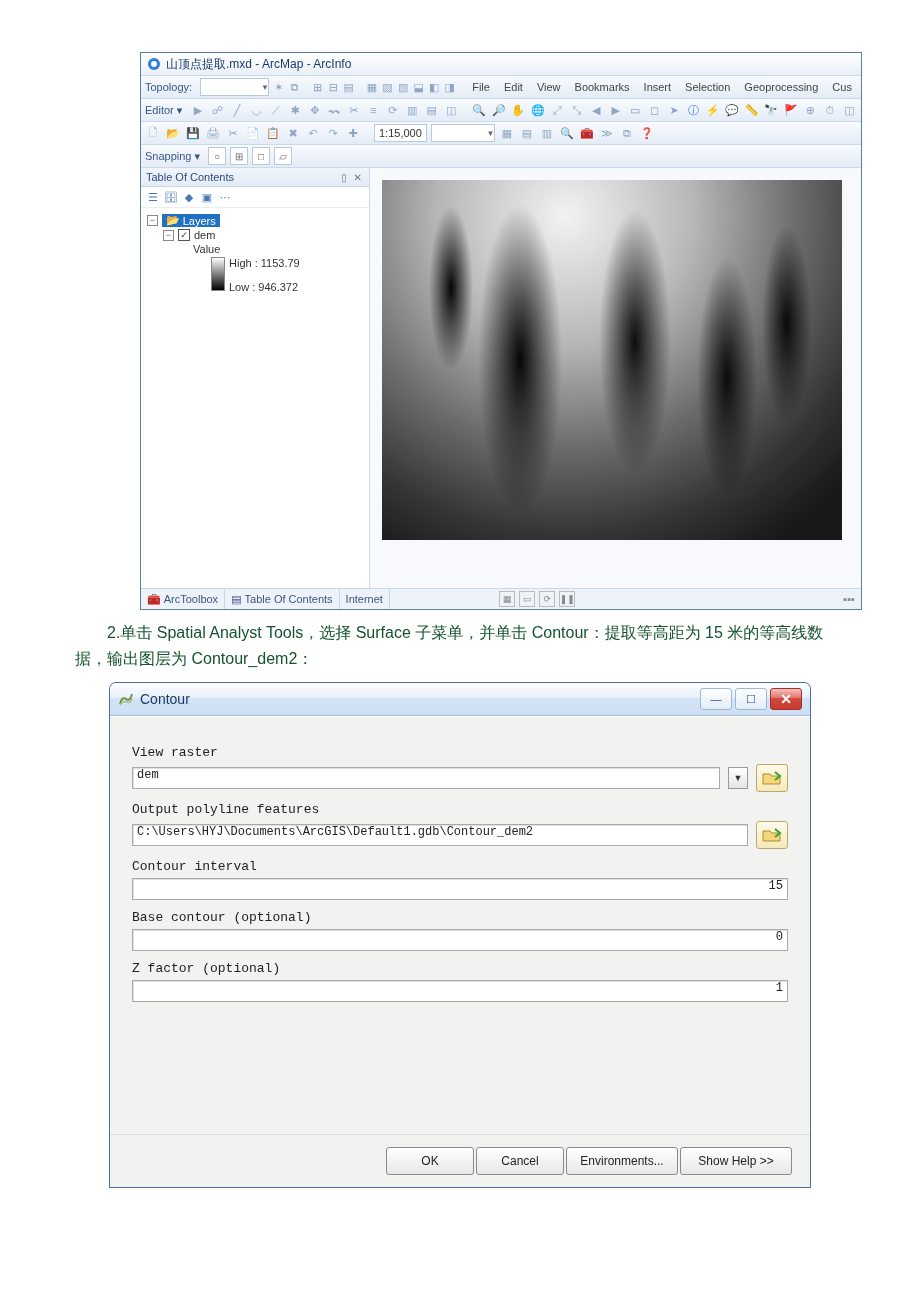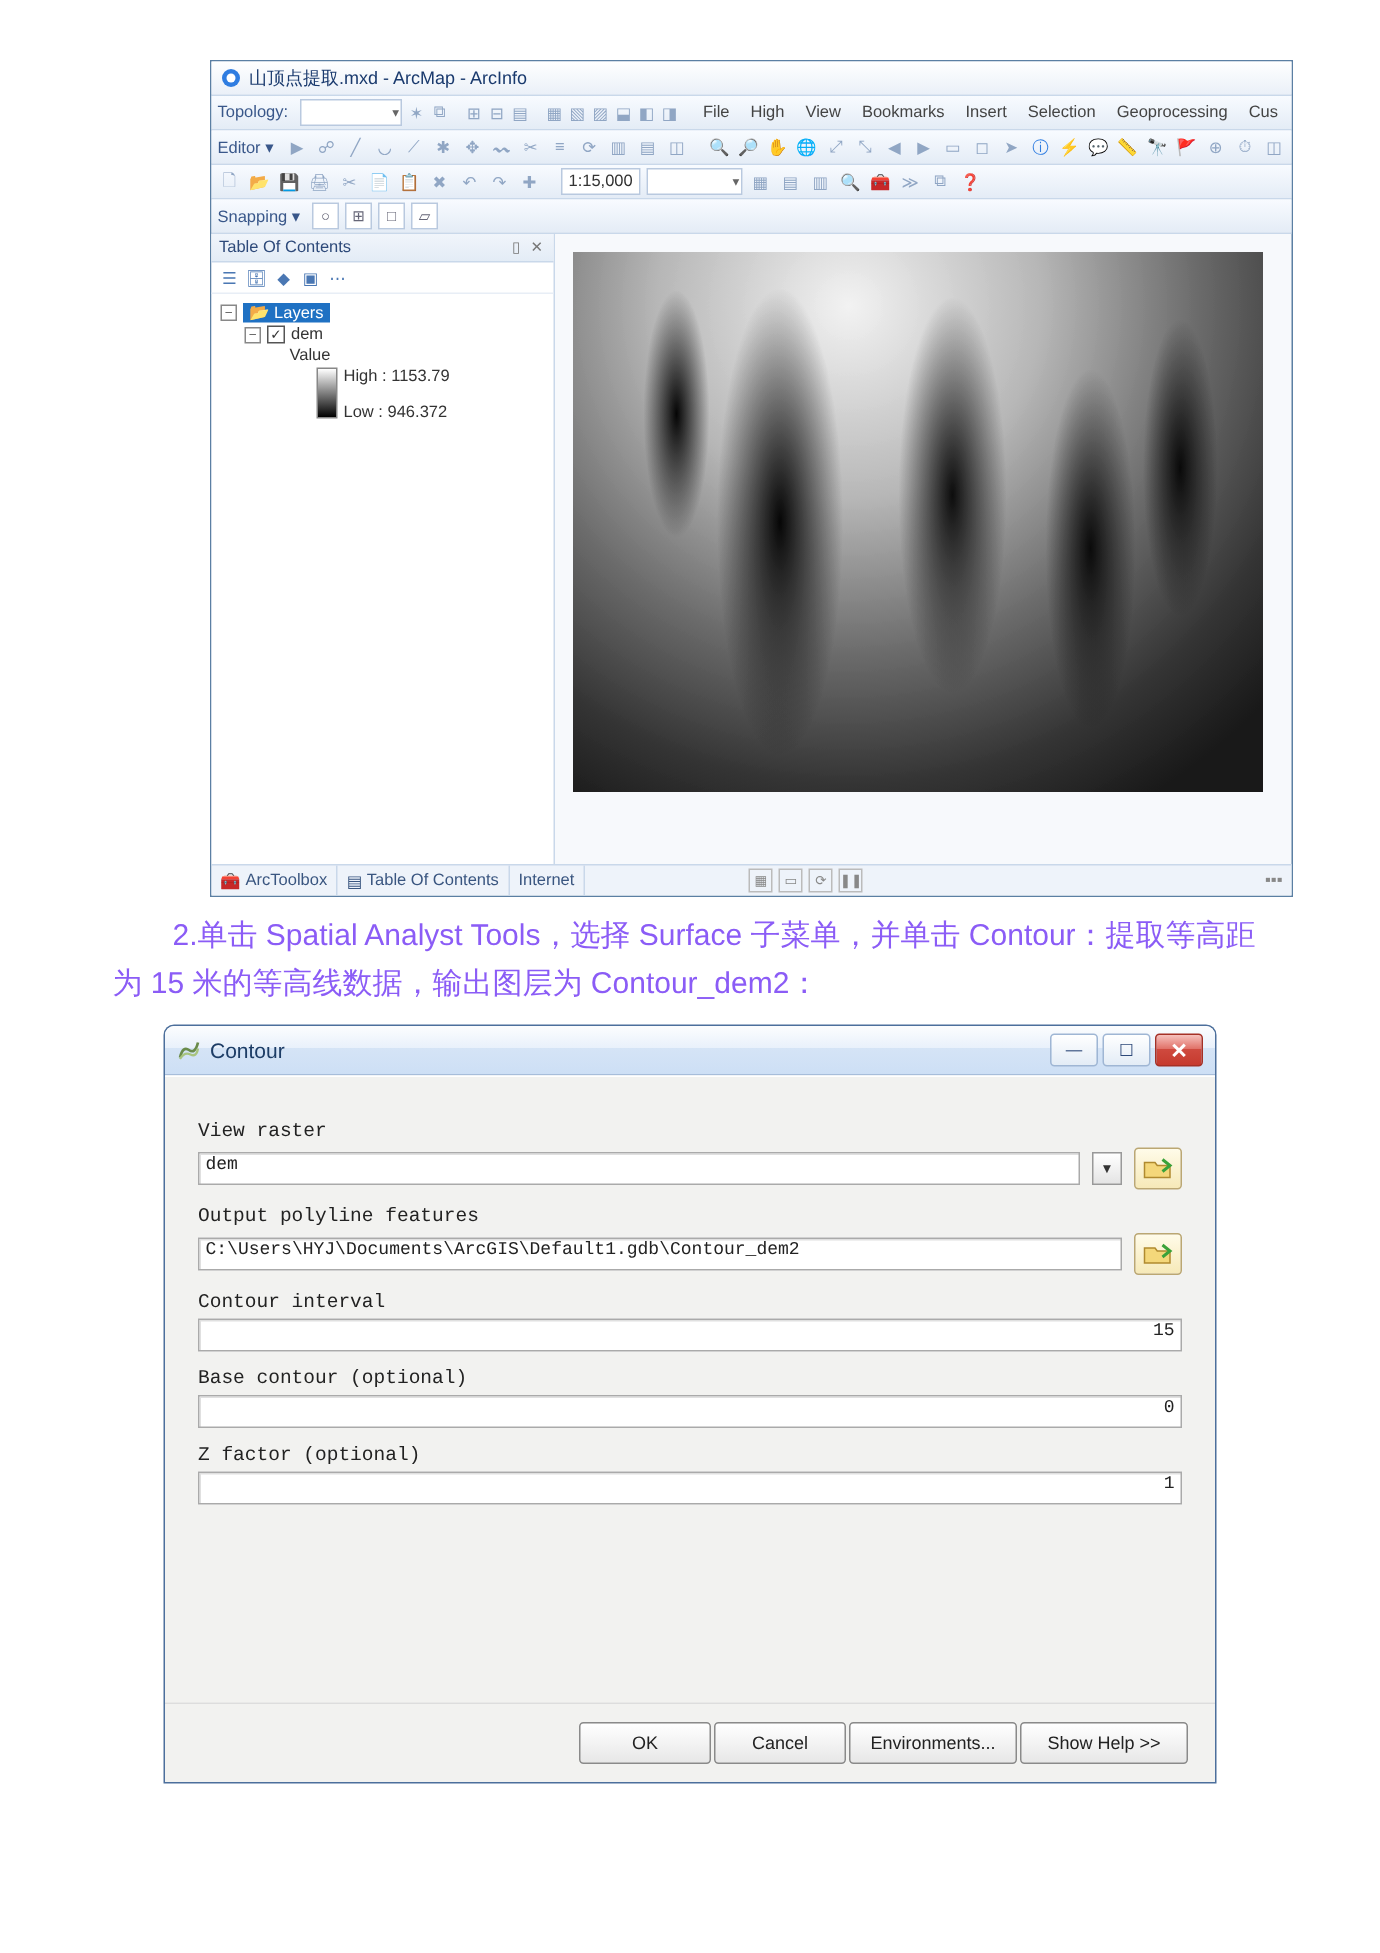--- a/index.html
+++ b/index.html
@@ -7,21 +7,21 @@
     padding:40px 30px;
     font-family:"Microsoft YaHei","SimSun",Arial,sans-serif;
     font-size:14px;
     color:#222;
     background:#fff;
   }
   
   .arcmap{
     width:720px;
     border:1px solid #5b7fa3;
-    margin:0 0 10px 110px;
+    margin:12px 0 10px 110px;
     background:#f7f9fc;
     font-size:11px;
     font-family:Tahoma,Arial,sans-serif;
     color:#333;
   }
   .titlebar{
     height:22px;
     display:flex;align-items:center;
     padding:0 6px;
     background:linear-gradient(#fff,#eaf0f8);
@@ -138,23 +138,23 @@
     display:flex;align-items:center;gap:3px;
   }
   .bottom .spacer{flex:1}
   .bottom .sbar{display:flex;align-items:center;gap:4px;padding:0 6px;color:#888}
   .sb-icon{width:14px;height:14px;border:1px solid #bbb;display:flex;align-items:center;justify-content:center;font-size:9px}
 
   
   .instruction{
     max-width:770px;
     margin:10px auto 4px auto;
-    font-size:20px;
+    font-size:16px;
     line-height:1.6;
-    color:#8b5cf6;
+    color:#14532d;
     text-indent:2em;
   }
 
   
   .dialog{
     width:700px;
     margin:12px auto;
     font-family:Tahoma,Arial,sans-serif;
     font-size:12px;
     box-shadow:0 0 0 1px #4c6f9c;
@@ -258,21 +258,21 @@
     <span class="tb-icon">▤</span>
     <span class="tb-sep"></span>
     <span class="tb-icon">▦</span>
     <span class="tb-icon">▧</span>
     <span class="tb-icon">▨</span>
     <span class="tb-icon">⬓</span>
     <span class="tb-icon">◧</span>
     <span class="tb-icon">◨</span>
     <span class="tb-sep"></span>
     <span class="menutext">File</span>
-    <span class="menutext">High</span>
+    <span class="menutext">Edit</span>
     <span class="menutext">View</span>
     <span class="menutext">Bookmarks</span>
     <span class="menutext">Insert</span>
     <span class="menutext">Selection</span>
     <span class="menutext">Geoprocessing</span>
     <span class="menutext">Cus</span>
   </div>
 
   <div class="toolbar">
     <span class="label">Editor ▾</span>

